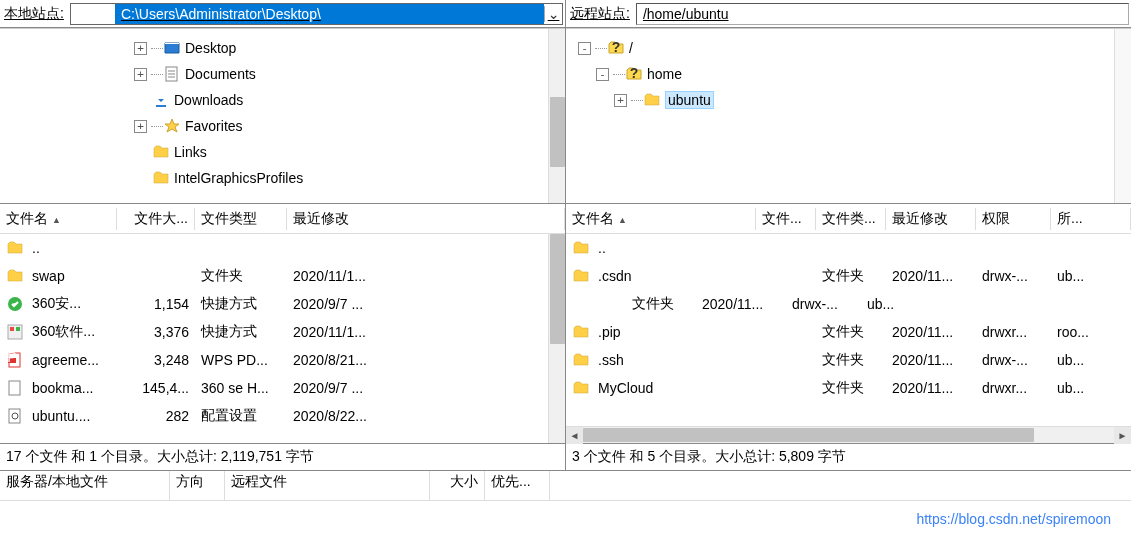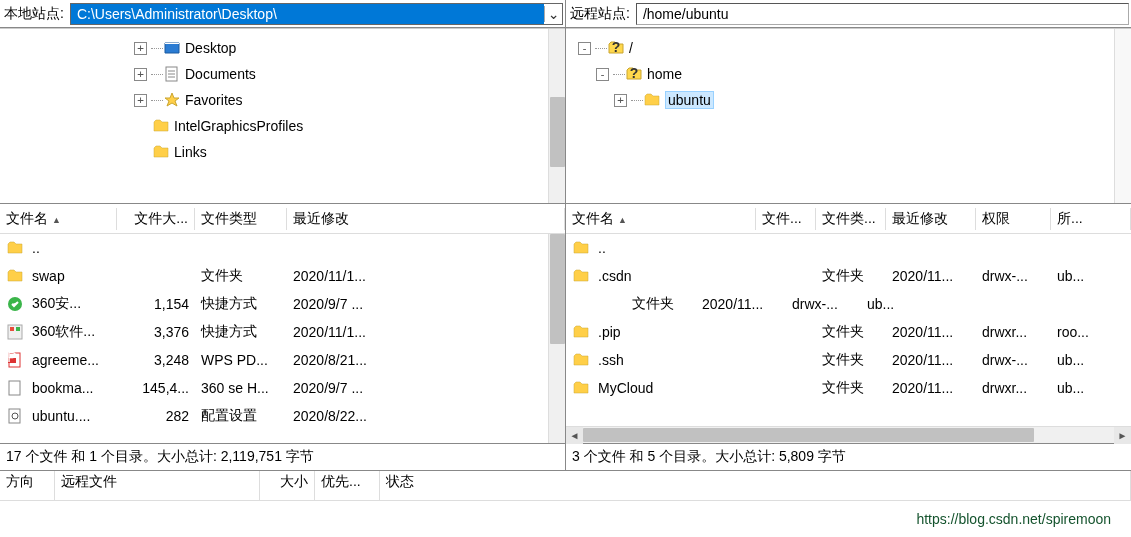--- a/index.html
+++ b/index.html
@@ -2,23 +2,23 @@
 <html><head>
 <meta charset="utf-8">
 <style>
   * { box-sizing: border-box; margin: 0; padding: 0; font-family: "Microsoft YaHei", "Segoe UI", sans-serif; font-size: 14px; }
   body { width: 1131px; height: 537px; overflow: hidden; background: #fff; display: flex; flex-direction: column; }
 
   .top-row { display: flex; border-bottom: 1px solid #888; }
   .pane-half { flex: 1; border-right: 1px solid #888; display: flex; flex-direction: column; min-width: 0; }
   .pane-half:last-child { border-right: none; }
 
-  .addr-bar { display: flex; align-items: center; border: 1px solid #888; border-top: none; border-left: none; border-right: none; height: 28px; }
+  .addr-bar { display: flex; align-items: center; border: 1px solid #888; border-top: none; border-left: none; border-right: none; height: 28px; text-decoration: underline; }
   .addr-label { padding: 2px 4px; white-space: nowrap; }
-  .addr-combo { flex: 1; display: flex; align-items: center; border: 1px solid #666; background: #fff; height: 22px; margin: 2px; }
+  .addr-combo { flex: 1; display: flex; align-items: center; border: 1px solid #666; background: #fff; height: 22px; margin: 2px; padding-left: 44px; }
   .addr-input { flex: 1; border: none; outline: none; padding: 2px 6px; background: transparent; }
   .addr-input.sel { background: #0078d7; color: #fff; }
   .addr-dd { width: 18px; text-align: center; cursor: pointer; color:#333; border-left:1px solid #aaa;}
   .remote-path { flex: 1; padding: 2px 6px; border: 1px inset #aaa; margin: 2px; background: #fff; }
 
   .tree-wrap { height: 175px; display: flex; border-top:1px solid #ccc;}
   .tree-body { flex: 1; overflow: hidden; padding: 6px 4px; background: #fff; }
   .tree-scroll { width: 17px; background: #f0f0f0; border-left: 1px solid #ddd; position: relative; }
   .thumb { position: absolute; left: 1px; width: 15px; background: #c1c1c1; border-radius: 1px; }
   .tree-line { display: flex; align-items: center; height: 26px; white-space: nowrap; }
@@ -46,21 +46,21 @@
   .harrow { width:17px; height:17px; display:flex; align-items:center; justify-content:center; font-size:10px; color:#555; background:#e8e8e8;}
   .htrack { flex:1; position:relative; height:17px;}
   .hthumb { position:absolute; top:1px; height:14px; background:#c1c1c1; border-radius:1px;}
 
   .status-row { display:flex; border-bottom: 1px solid #888; }
   .status-half { flex:1; padding: 4px 6px; border-right:1px solid #888; }
   .status-half:last-child{border-right:none;}
 
   .queue-hdr { display:flex; height: 30px; border-bottom:1px solid #ddd; }
   .queue-area { flex:1; position:relative; }
-  .watermark { position:absolute; right:20px; bottom:10px; color:#14532d; font-size:14px;}
+  .watermark { position:absolute; right:20px; bottom:10px; color:#3b82f6; font-size:14px;}
 
   
   .svg-folder { fill: #ffcf48; stroke:#caa530; stroke-width:0.5;}
   .svg-folder-blue { fill: #2b7cd3; stroke:#1a5aa0;}
   .svg-doc { fill:#fff; stroke:#888;}
   .svg-unknown { fill:#ffd84d; stroke:#caa530;}
   .right-align{text-align:right;}
 </style>
 </head>
 <body>
@@ -142,47 +142,56 @@
             <span class="exp">+</span>
             <span class="dots"></span>
             <span class="ico">
               <svg viewBox="0 0 16 16">
                 <use href="#i-doc"></use>
               </svg>
             </span>
             <span>Documents</span>
           </div>
           <div class="tree-line">
+            <span class="vspace" style="width:148px"></span>
+            <span class="ico">
+              <svg viewBox="0 0 16 16">
+                <use href="#i-download"></use>
+              </svg>
+            </span>
+            <span>Downloads</span>
+          </div>
+          <div class="tree-line">
             <span class="vspace" style="width:130px"></span>
             <span class="exp">+</span>
             <span class="dots"></span>
             <span class="ico">
               <svg viewBox="0 0 16 16">
                 <use href="#i-fav"></use>
               </svg>
             </span>
             <span>Favorites</span>
           </div>
           <div class="tree-line">
             <span class="vspace" style="width:148px"></span>
             <span class="ico">
               <svg viewBox="0 0 16 16">
                 <use href="#i-folder"></use>
               </svg>
             </span>
+            <span>Links</span>
+          </div>
+          <div class="tree-line">
+            <span class="vspace" style="width:148px"></span>
+            <span class="ico">
+              <svg viewBox="0 0 16 16">
+                <use href="#i-folder"></use>
+              </svg>
+            </span>
             <span>IntelGraphicsProfiles</span>
-          </div>
-          <div class="tree-line">
-            <span class="vspace" style="width:148px"></span>
-            <span class="ico">
-              <svg viewBox="0 0 16 16">
-                <use href="#i-folder"></use>
-              </svg>
-            </span>
-            <span>Links</span>
           </div>
         </div>
       <div class="tree-scroll">
           <div class="thumb" style="top:68px;height:70px"></div>
         </div>
     </div>
   </div>
 
   <div class="pane-half">
     <div class="addr-bar">
@@ -441,21 +450,21 @@
     </div>
   </div>
 </div>
 
 <div class="status-row">
   <div class="status-half">17 个文件 和 1 个目录。大小总计: 2,119,751 字节</div>
   <div class="status-half">3 个文件 和 5 个目录。大小总计: 5,809 字节</div>
 </div>
 
 <div class="queue-hdr">
+  <div class="col" style="width:170px">服务器/本地文件</div>
   <div class="col" style="width:55px">方向</div>
   <div class="col" style="width:205px">远程文件</div>
   <div class="col right-align" style="width:55px">大小</div>
   <div class="col" style="width:65px">优先...</div>
-  <div class="col" style="flex:1">状态</div>
 </div>
 <div class="queue-area">
   <div class="watermark">https://blog.csdn.net/spiremoon</div>
 </div>
 
 </body></html>

